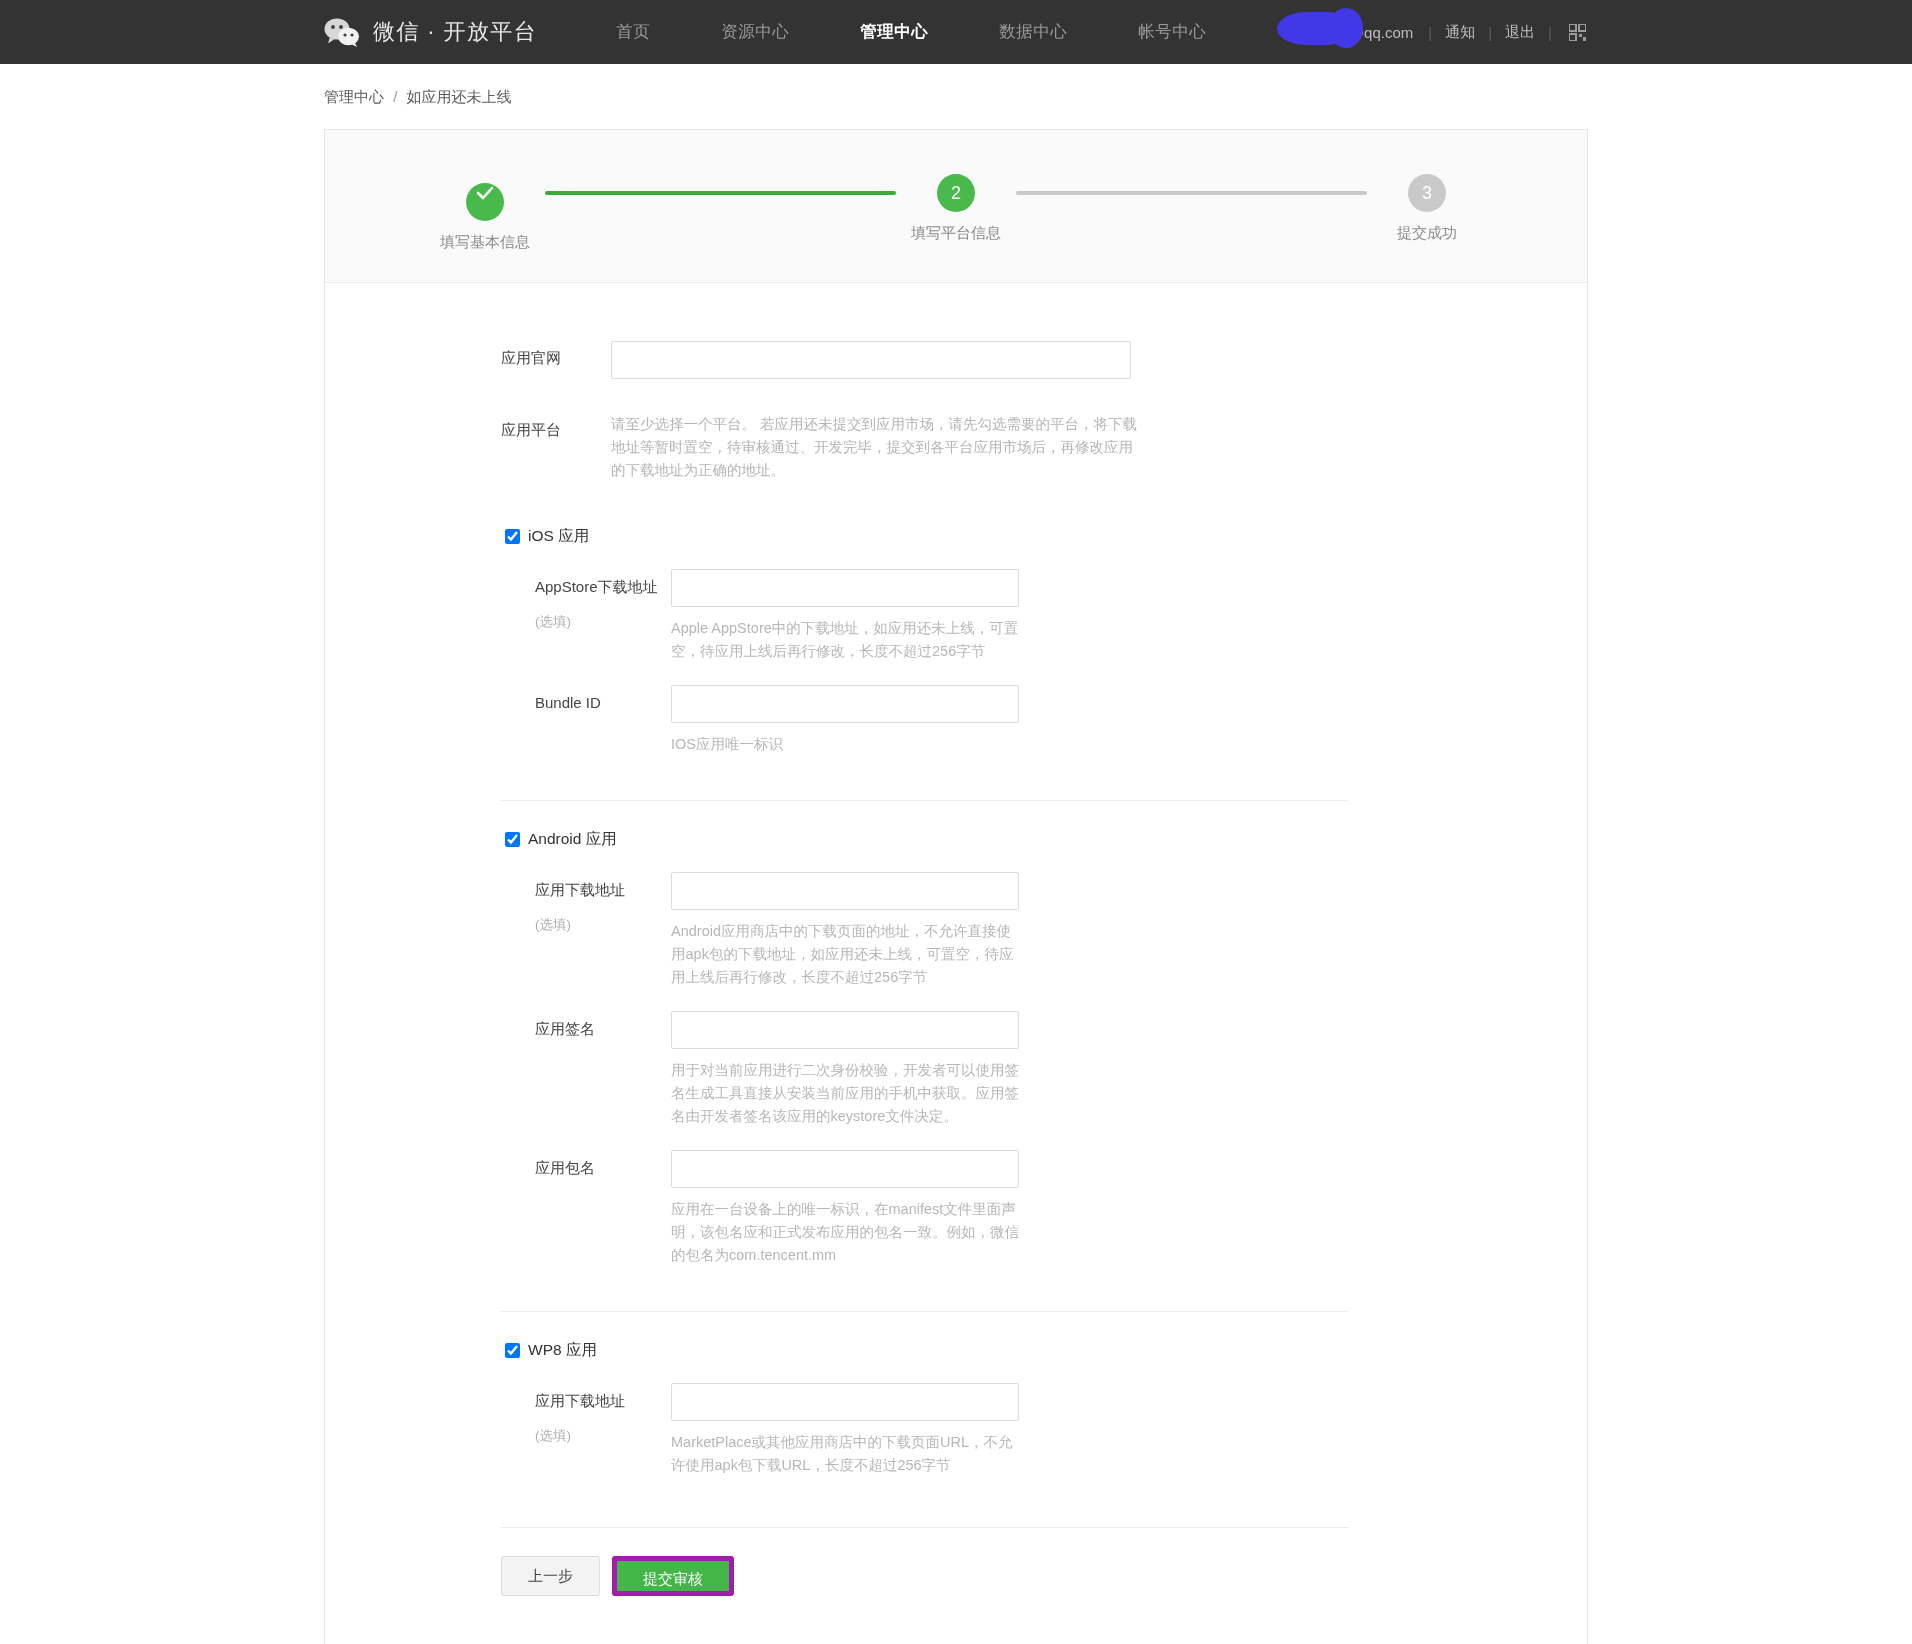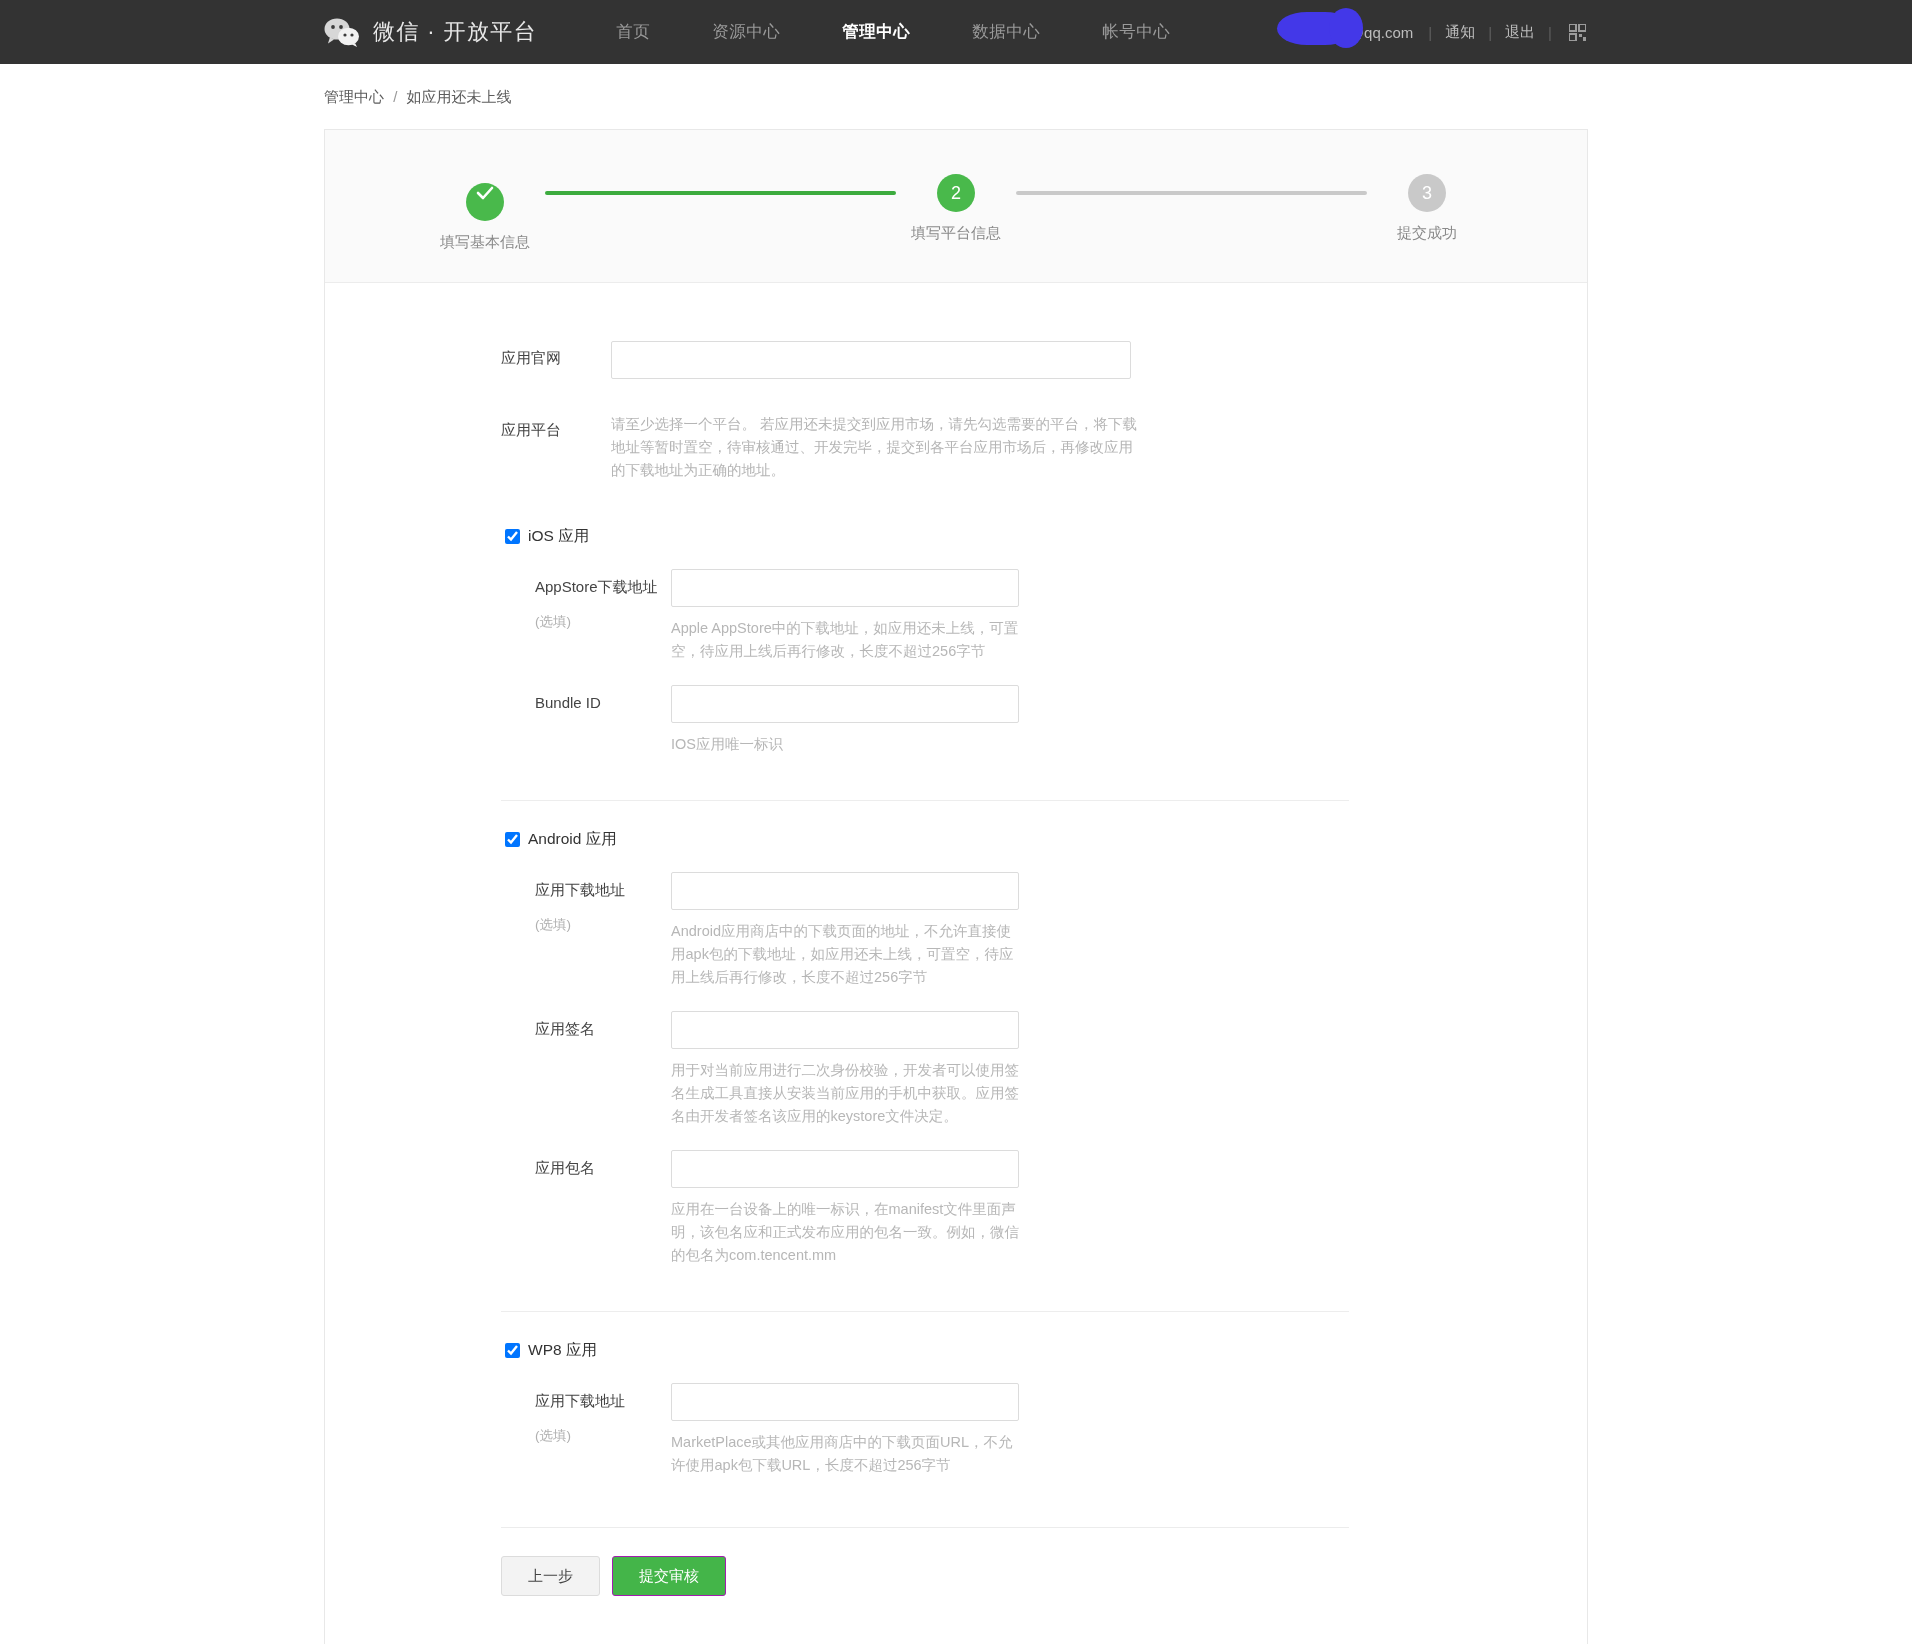--- a/index.html
+++ b/index.html
@@ -35,21 +35,21 @@
     margin-right: 52px;
     text-decoration: none;
   }
   .wechat-logo { width: 36px; height: 29px; display: block; }
   .brand-text {
     color: #e8e8e8;
     font-size: 22px;
     letter-spacing: 1.4px;
     white-space: nowrap;
   }
-  .mainnav { display: flex; align-items: center; gap: 8px; }
+  .mainnav { display: flex; align-items: center; gap: 17px; }
   .mainnav a {
     color: #9a9a9a;
     font-size: 16.5px;
     text-decoration: none;
     padding: 0 27px;
     white-space: nowrap;
     letter-spacing: .5px;
   }
   .mainnav a.active { color: #ffffff; font-weight: bold; }
   .usernav {
@@ -242,21 +242,21 @@
     line-height: 36px;
   }
   .btn-default {
     background: #f3f3f3;
     border: 1px solid #dcdcdc;
     color: #444;
     min-width: 90px;
   }
   .btn-primary {
     background: #44b549;
-    border: 1px solid #a21caf;
+    border: 5px solid #a21caf;
     color: #fff;
     min-width: 90px;
   }
 </style>
 </head>
 <body>
 
 <div class="topbar">
   <div class="topbar-inner">
     <a class="brand" href="#">

